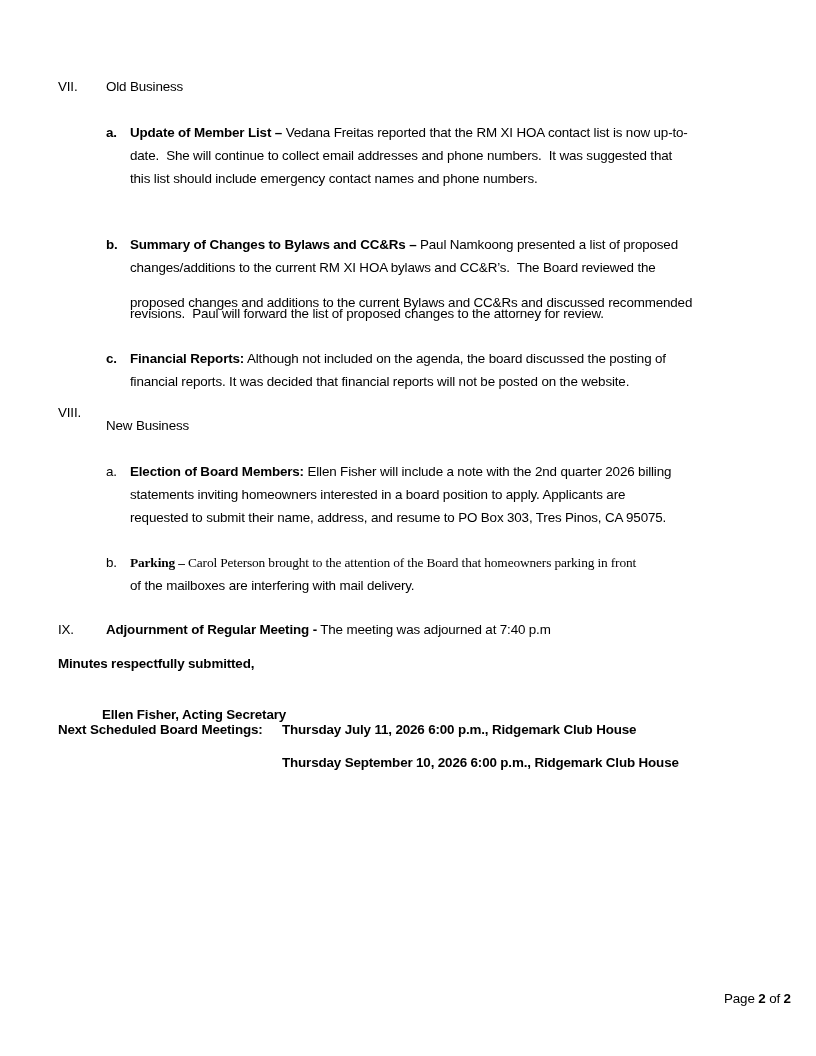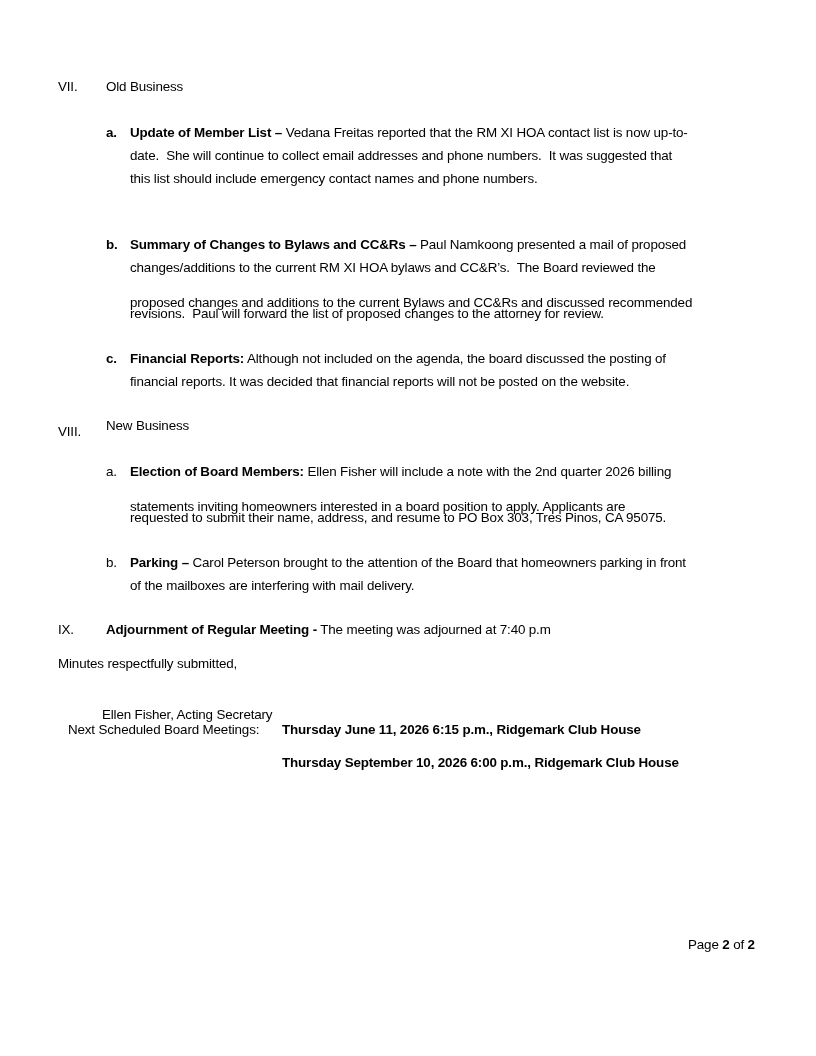--- a/index.html
+++ b/index.html
@@ -17,59 +17,59 @@
       font-size: 13.4px;
       letter-spacing: -0.15px;
     }
     .abs { position: absolute; white-space: nowrap; }
     .b { font-weight: bold; }
     .section-num { left: 58px; font-weight: normal; }
     .section-title { left: 106px; font-weight: normal; }
     .item-letter { left: 106px; }
     .item-letter.bold { font-weight: bold; }
     .item-line { left: 130px; }
-    .footer-line { left: 58px; font-weight: normal; }
+    .footer-line { left: 58px; font-weight: bold; }
     .meeting-date { left: 282px; font-weight: bold; }
     .page-num { left: 688px; }
   </style>
 </head>
 <body>
 
 <div class="abs section-num" style="top: 79px; white-space: pre;">VII.</div>
 <div class="abs section-title" style="top: 79px; white-space: pre;">Old Business</div>
 
 <div class="abs item-letter bold" style="top: 125px; white-space: pre;">a.</div>
 <div class="abs item-line" style="top: 125px; white-space: pre; text-align: right;"><span class="b">Update of Member List –</span><span> Vedana Freitas reported that the RM XI HOA contact list is now up-to-</span></div>
 <div class="abs item-line" style="top: 148px; white-space: pre;">date.  She will continue to collect email addresses and phone numbers.  It was suggested that</div>
 <div class="abs item-line" style="top: 171px; white-space: pre;">this list should include emergency contact names and phone numbers.</div>
 
 <div class="abs item-letter bold" style="top: 237px; white-space: pre;">b.</div>
-<div class="abs item-line" style="top: 237px; white-space: pre;"><span class="b">Summary of Changes to Bylaws and CC&amp;Rs –</span><span> Paul Namkoong presented a mail of proposed</span></div>
+<div class="abs item-line" style="top: 237px; white-space: pre;"><span class="b">Summary of Changes to Bylaws and CC&amp;Rs –</span><span> Paul Namkoong presented a list of proposed</span></div>
 <div class="abs item-line" style="top: 260px; white-space: pre;">changes/additions to the current RM XI HOA bylaws and CC&amp;R’s.  The Board reviewed the</div>
 <div class="abs item-line" style="top: 283px; white-space: pre; margin-top: 12px;">proposed changes and additions to the current Bylaws and CC&amp;Rs and discussed recommended</div>
 <div class="abs item-line" style="top: 306px; white-space: pre; text-align: center;">revisions.  Paul will forward the list of proposed changes to the attorney for review.</div>
 
 <div class="abs item-letter bold" style="top: 351px; white-space: pre;">c.</div>
 <div class="abs item-line" style="top: 351px; white-space: pre;"><span class="b">Financial Reports:</span><span> Although not included on the agenda, the board discussed the posting of</span></div>
 <div class="abs item-line" style="top: 374px; white-space: pre;">financial reports. It was decided that financial reports will not be posted on the website.</div>
 
-<div class="abs section-num" style="top: 424px; white-space: pre;">VIII.</div>
+<div class="abs section-num" style="top: 405px; white-space: pre;">VIII.</div>
 <div class="abs section-title" style="top: 418px; white-space: pre; text-align: right;">New Business</div>
 
 <div class="abs item-letter" style="top: 464px; white-space: pre;">a.</div>
 <div class="abs item-line" style="top: 464px; white-space: pre;"><span class="b">Election of Board Members:</span><span> Ellen Fisher will include a note with the 2nd quarter 2026 billing</span></div>
-<div class="abs item-line" style="top: 499px; white-space: pre;">statements inviting homeowners interested in a board position to apply. Applicants are</div>
+<div class="abs item-line" style="top: 487px; white-space: pre;">statements inviting homeowners interested in a board position to apply. Applicants are</div>
 <div class="abs item-line" style="top: 510px; white-space: pre;">requested to submit their name, address, and resume to PO Box 303, Tres Pinos, CA 95075.</div>
 
 <div class="abs item-letter" style="top: 555px; white-space: pre;">b.</div>
-<div class="abs item-line" style="top: 555px; white-space: pre;"><span class="b">Parking –</span><span> Carol Peterson brought to the attention of the Board that homeowners parking in front</span></div>
+<div class="abs item-line" style="top: 555px; white-space: pre; font-family: Liberation Serif, serif;"><span class="b">Parking –</span><span> Carol Peterson brought to the attention of the Board that homeowners parking in front</span></div>
 <div class="abs item-line" style="top: 578px; white-space: pre;">of the mailboxes are interfering with mail delivery.</div>
 
 <div class="abs section-num" style="top: 622px; white-space: pre;">IX.</div>
 <div class="abs" style="top: 622px; left: 106px; white-space: pre;"><span class="b">Adjournment of Regular Meeting -</span><span> The meeting was adjourned at 7:40 p.m</span></div>
 
 <div class="abs footer-line" style="top: 656px; white-space: pre;">Minutes respectfully submitted,</div>
 <div class="abs footer-line" style="top: 707px; white-space: pre; padding-left: 44px;">Ellen Fisher, Acting Secretary</div>
-<div class="abs footer-line" style="top: 722px; white-space: pre; margin-left: 10px;">Next Scheduled Board Meetings:</div>
-<div class="abs meeting-date" style="top: 722px; white-space: pre;">Thursday June 11, 2026 6:15 p.m., Ridgemark Club House</div>
+<div class="abs footer-line" style="top: 722px; white-space: pre;">Next Scheduled Board Meetings:</div>
+<div class="abs meeting-date" style="top: 722px; white-space: pre;">Thursday July 11, 2026 6:00 p.m., Ridgemark Club House</div>
 <div class="abs meeting-date" style="top: 755px; white-space: pre;">Thursday September 10, 2026 6:00 p.m., Ridgemark Club House</div>
 
-<div class="abs page-num" style="top: 937px; white-space: pre;"><span>Page </span><span class="b">2</span><span> of </span><span class="b">2</span></div>
+<div class="abs page-num" style="top: 991px; white-space: pre; margin-left: 36px;"><span>Page </span><span class="b">2</span><span> of </span><span class="b">2</span></div>
 
 </body></html>

